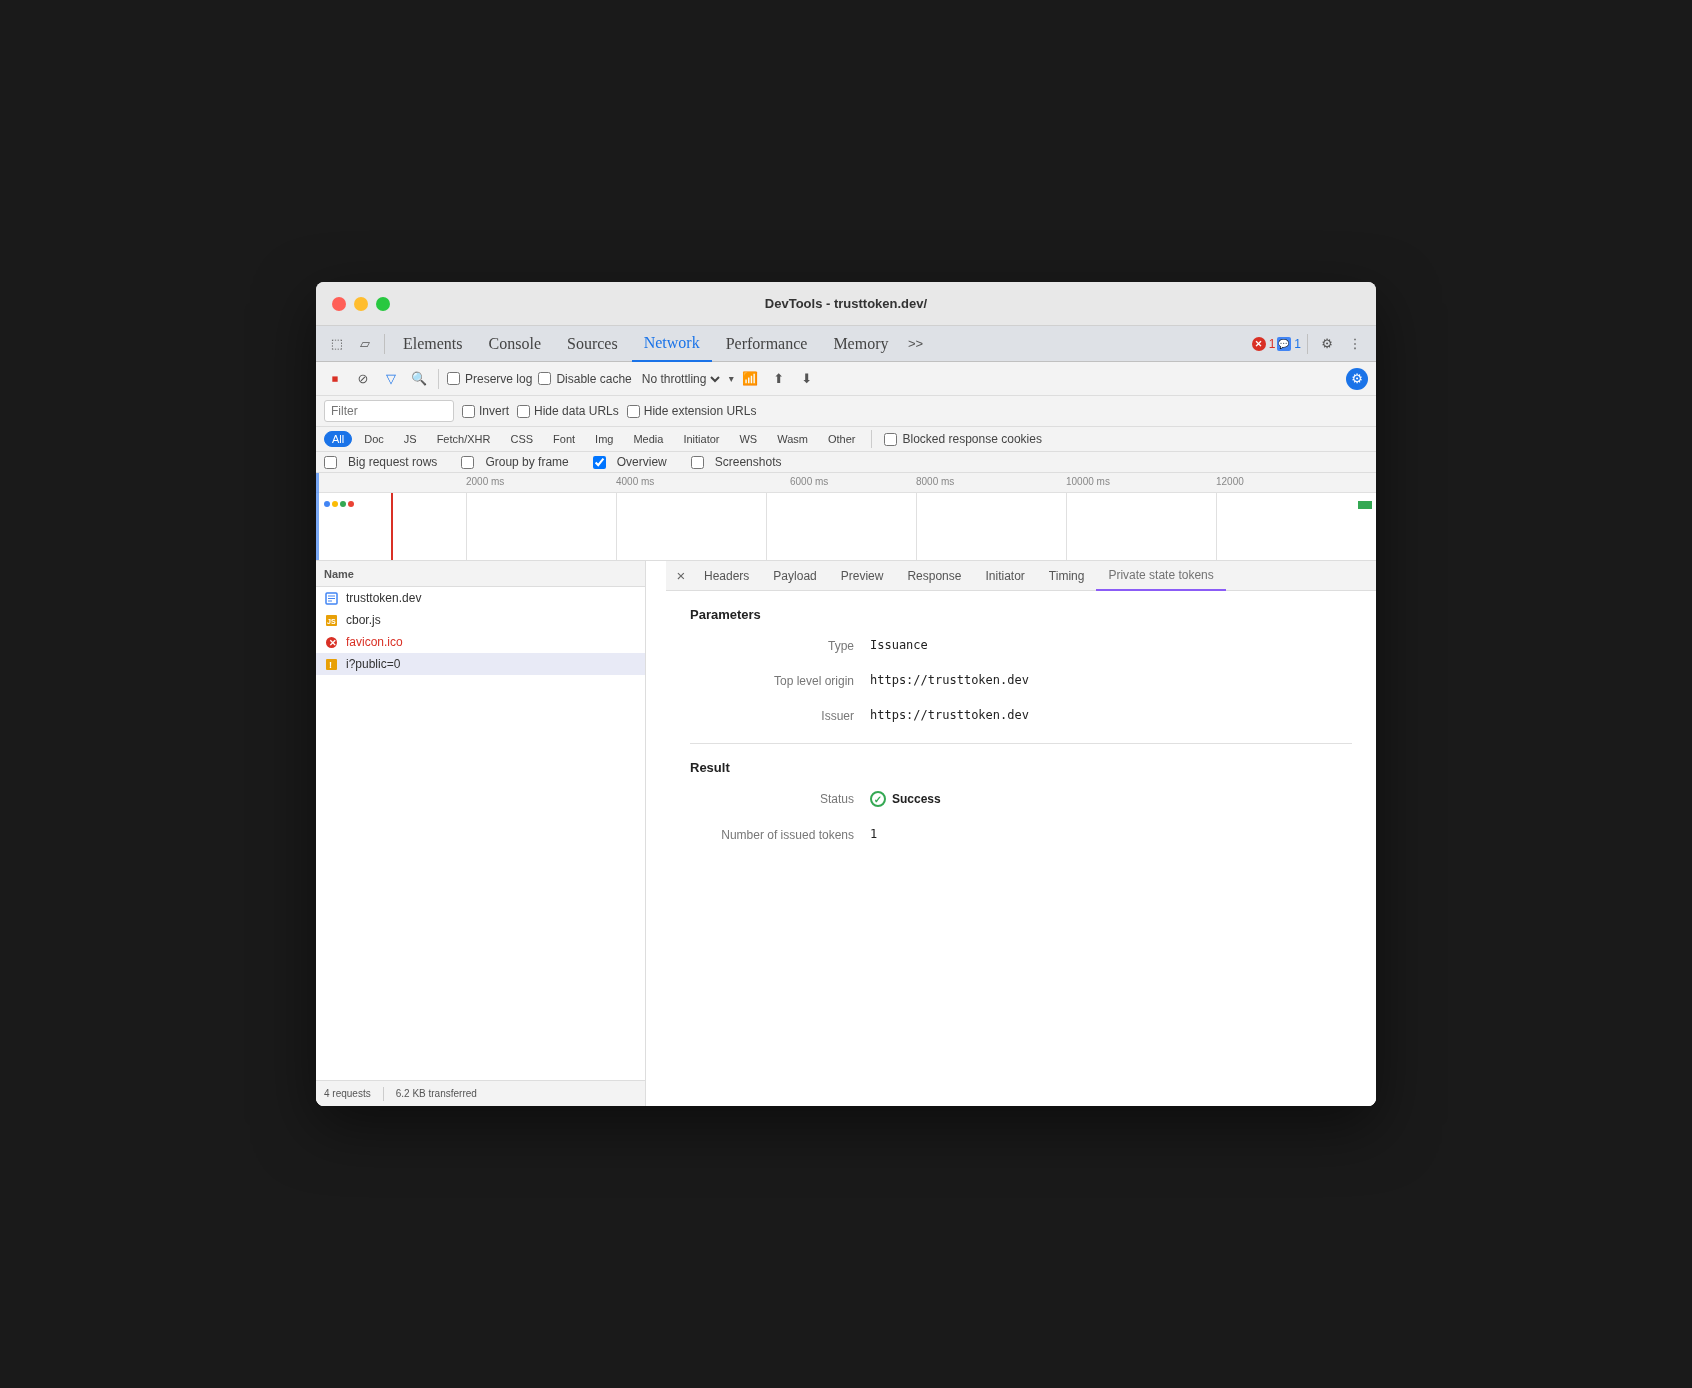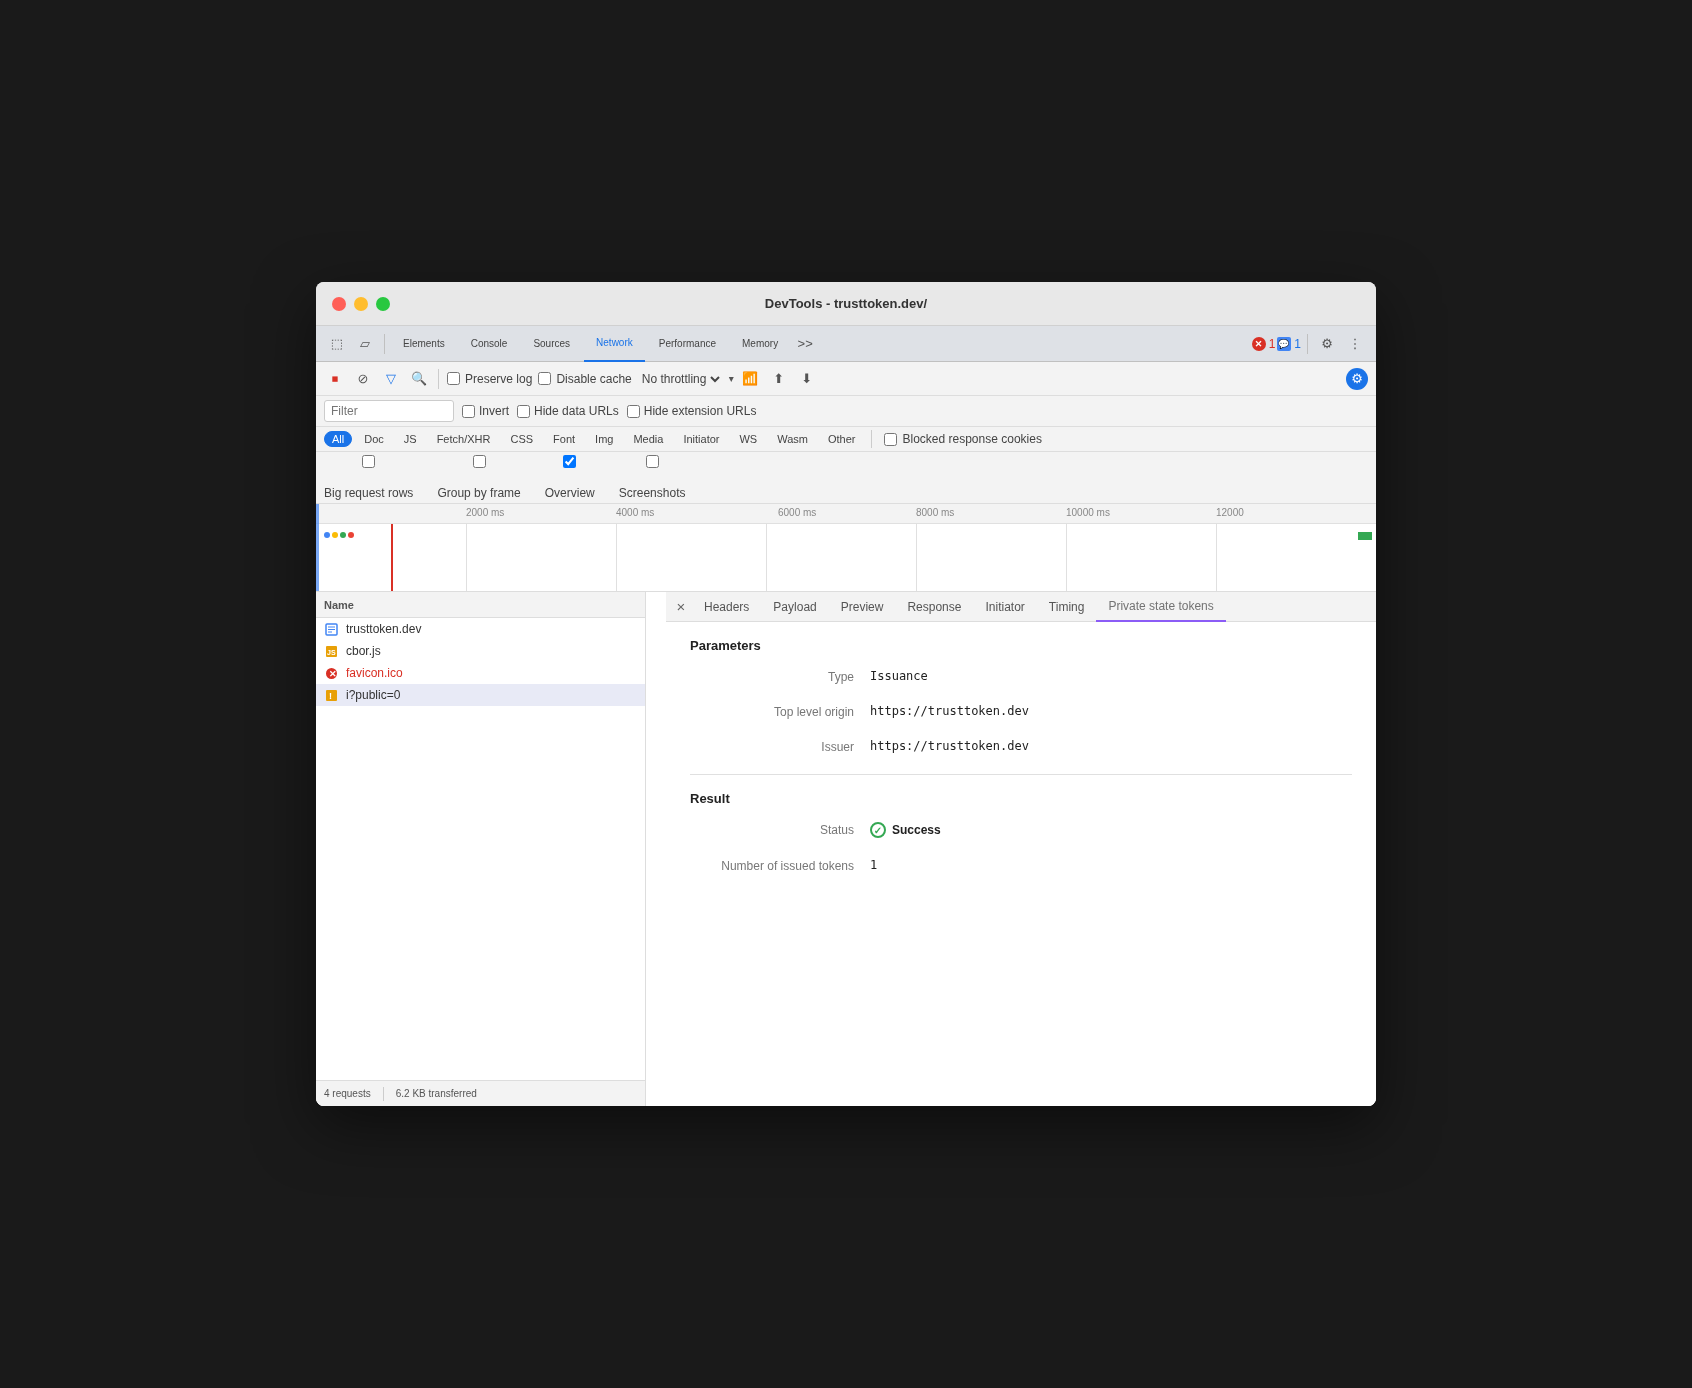--- a/index.html
+++ b/index.html
@@ -63,24 +63,24 @@
       display: flex; align-items: center; justify-content: center;
       border: none; background: transparent; cursor: pointer;
       border-radius: 4px;
       font-size: 13px;
       color: #555;
     }
     .tab-item {
       padding: 0 12px;
       height: 36px;
       display: flex; align-items: center;
-      font-size: 10px;
+      font-size: 16px;
       color: #444;
       cursor: pointer;
-      border: none; background: transparent;
+      border: none; background: transparent; font-family: Liberation Serif, serif;
     }
     .tab-item.active {
       color: #1a73e8;
       border-bottom: 2px solid #1a73e8;
       font-weight: 500;
     }
     .tab-divider {
       width: 1px; height: 20px;
       background: #c0c0c0;
       margin: 0 4px;
@@ -190,22 +190,22 @@
     
     .options-bar {
       display: flex;
       align-items: center;
       background: #f3f3f3;
       padding: 3px 8px;
       border-bottom: 1px solid #ddd;
       gap: 24px;
     }
     .options-bar label {
-      display: flex; align-items: center; gap: 18px;
-      font-size: 12px; color: #444; cursor: pointer; flex-direction: column;
+      display: flex; align-items: flex-end; gap: 11px;
+      font-size: 12px; color: #444; cursor: pointer;
     }
     
     .timeline-bar {
       background: white;
       height: 88px;
       border-bottom: 1px solid #ddd;
       position: relative;
       overflow: hidden;
     }
     .timeline-ruler {
@@ -544,21 +544,21 @@
     <div class="timeline-bar">
       <div class="timeline-ruler">
         
       </div>
       <div class="timeline-content">
         
       </div>
 
       <span class="tl-label" style="left: 150px;">2000 ms</span>
       <span class="tl-label" style="left: 300px;">4000 ms</span>
-      <span class="tl-label" style="left: 462px;">6000 ms</span>
+      <span class="tl-label" style="left: 474px;">6000 ms</span>
       <span class="tl-label" style="left: 600px;">8000 ms</span>
       <span class="tl-label" style="left: 750px;">10000 ms</span>
       <span class="tl-label" style="left: 900px;">12000</span>
 
       <div class="tl-gridline" style="left:150px;"></div>
       <div class="tl-gridline" style="left:300px;"></div>
       <div class="tl-gridline" style="left:450px;"></div>
       <div class="tl-gridline" style="left:600px;"></div>
       <div class="tl-gridline" style="left:750px;"></div>
       <div class="tl-gridline" style="left:900px;"></div>

